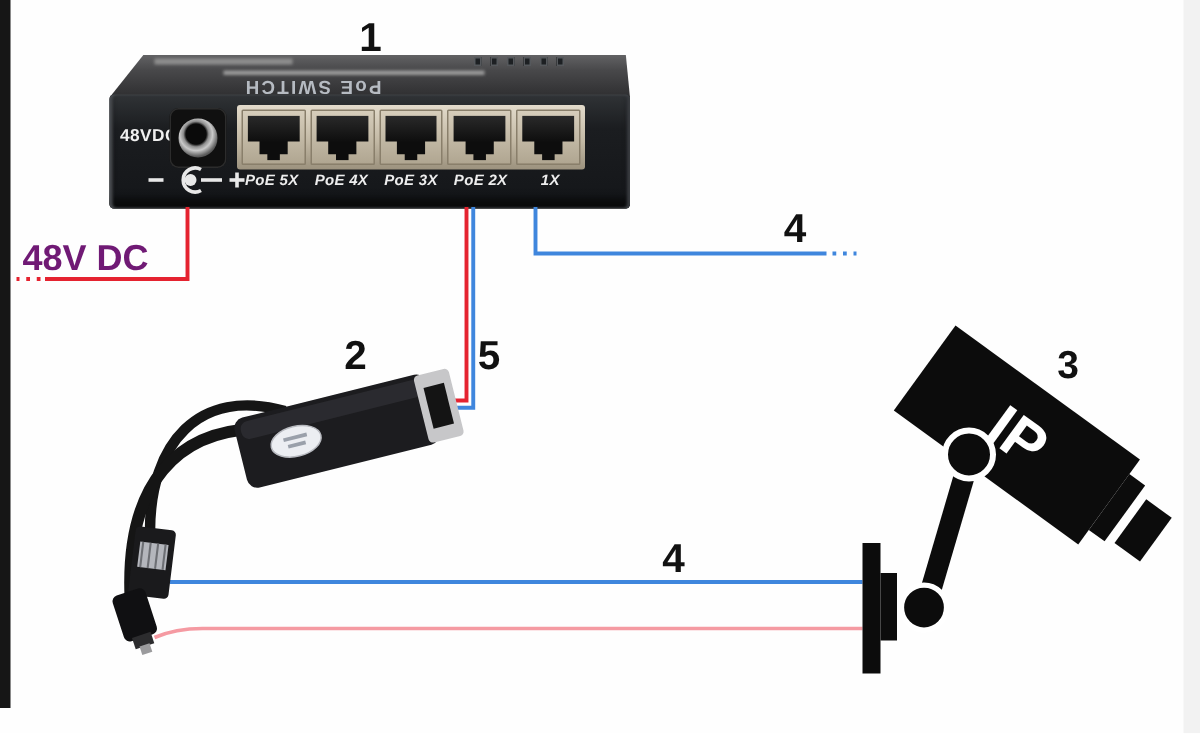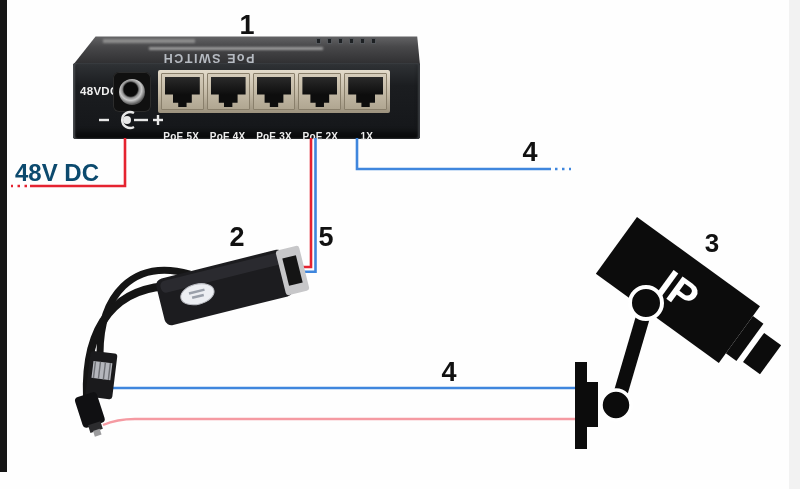--- a/index.html
+++ b/index.html
@@ -46,27 +46,27 @@
     background:linear-gradient(180deg,#e3dbcb 0%,#c3b9a5 55%,#9c927e 100%);
     display:flex;gap:3px;padding:3px;box-sizing:border-box;
   }
   .port{flex:1;background:linear-gradient(180deg,#d6cdbb,#b0a691);border:1px solid #897f6b;border-radius:1px;position:relative;}
   .port-hole{
     position:absolute;left:3px;right:3px;top:3px;bottom:2px;
     background:linear-gradient(180deg,#2a2a2a,#0d0d0d 60%);
     clip-path:polygon(0 0,100% 0,100% 58%,77% 58%,77% 86%,62% 86%,62% 100%,38% 100%,38% 86%,23% 86%,23% 58%,0 58%);
   }
   .port-labels{
-    position:absolute;left:85px;top:68px;width:232px;display:flex;
+    position:absolute;left:85px;top:52px;width:232px;display:flex;font-style:italic;
   }
   .port-label{flex:1;text-align:center;color:#ededed;font-size:10px;font-weight:bold;letter-spacing:0.2px;}
 
   
   .callout{position:absolute;color:#111;font-weight:bold;font-size:27px;width:34px;text-align:center;}
-  .volt-label{position:absolute;color:#0c4a6e;font-weight:bold;}
+  .volt-label{position:absolute;color:#701a75;font-weight:bold;}
 
   
   .overlay{position:absolute;left:0;top:0;width:800px;height:489px;}
 </style>
 </head>
 <body>
 
 <div class="canvas">
 
   <div class="edge-strip-left"></div>

